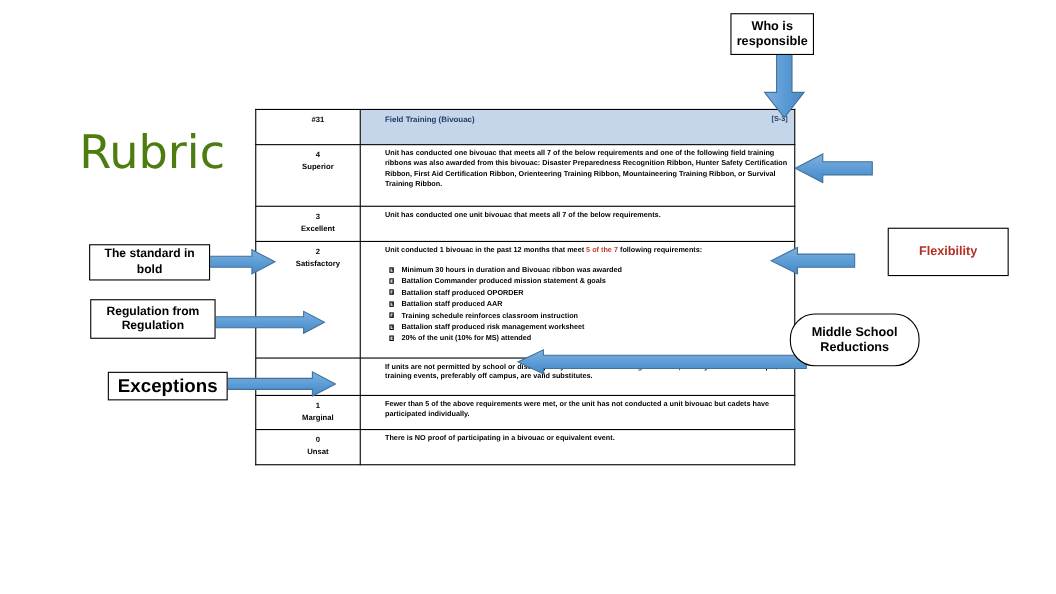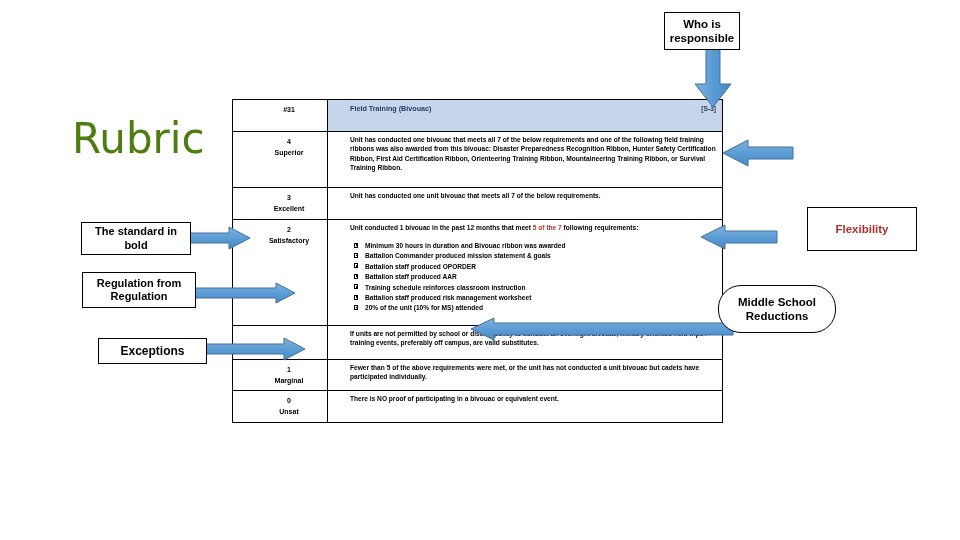--- a/index.html
+++ b/index.html
@@ -137,21 +137,21 @@
     font-family: "Liberation Sans", sans-serif;
     font-weight: bold;
     color: #000000;
     line-height: 1.22;
     z-index: 6;
   }
 
   #callout-who        { left: 664px; top: 12px;  width: 76px;  height: 38px;  font-size: 11.5px; }
   #callout-standard   { left: 81px;  top: 222px; width: 110px; height: 33px;  font-size: 11px; }
   #callout-checklist  { left: 82px;  top: 272px; width: 114px; height: 36px;  font-size: 11px; }
-  #callout-exceptions { left: 98px;  top: 338px; width: 109px; height: 26px;  font-size: 12px; }
+  #callout-exceptions { left: 98px;  top: 338px; width: 109px; height: 26px;  font-size: 17px; }
   #callout-above      { left: 784px; top: 134px; width: 157px; height: 40px;  font-size: 11.5px; }
   #callout-flex       { left: 772px; top: 207px; width: 110px; height: 44px;  font-size: 11.5px; color:#b33027;margin-left:35px; }
   #callout-middle     { left: 718px; top: 285px; width: 118px; height: 48px;  font-size: 11.5px; border-radius: 23px; }
 
   
   .arrow { position: absolute; z-index: 4; }
   .arrow svg { display: block; }
 
   #arrow-who      { left: 694px; top: 46px;  width: 38px;  height: 62px; }
   #arrow-standard { left: 189px; top: 226px; width: 62px;  height: 24px; }

